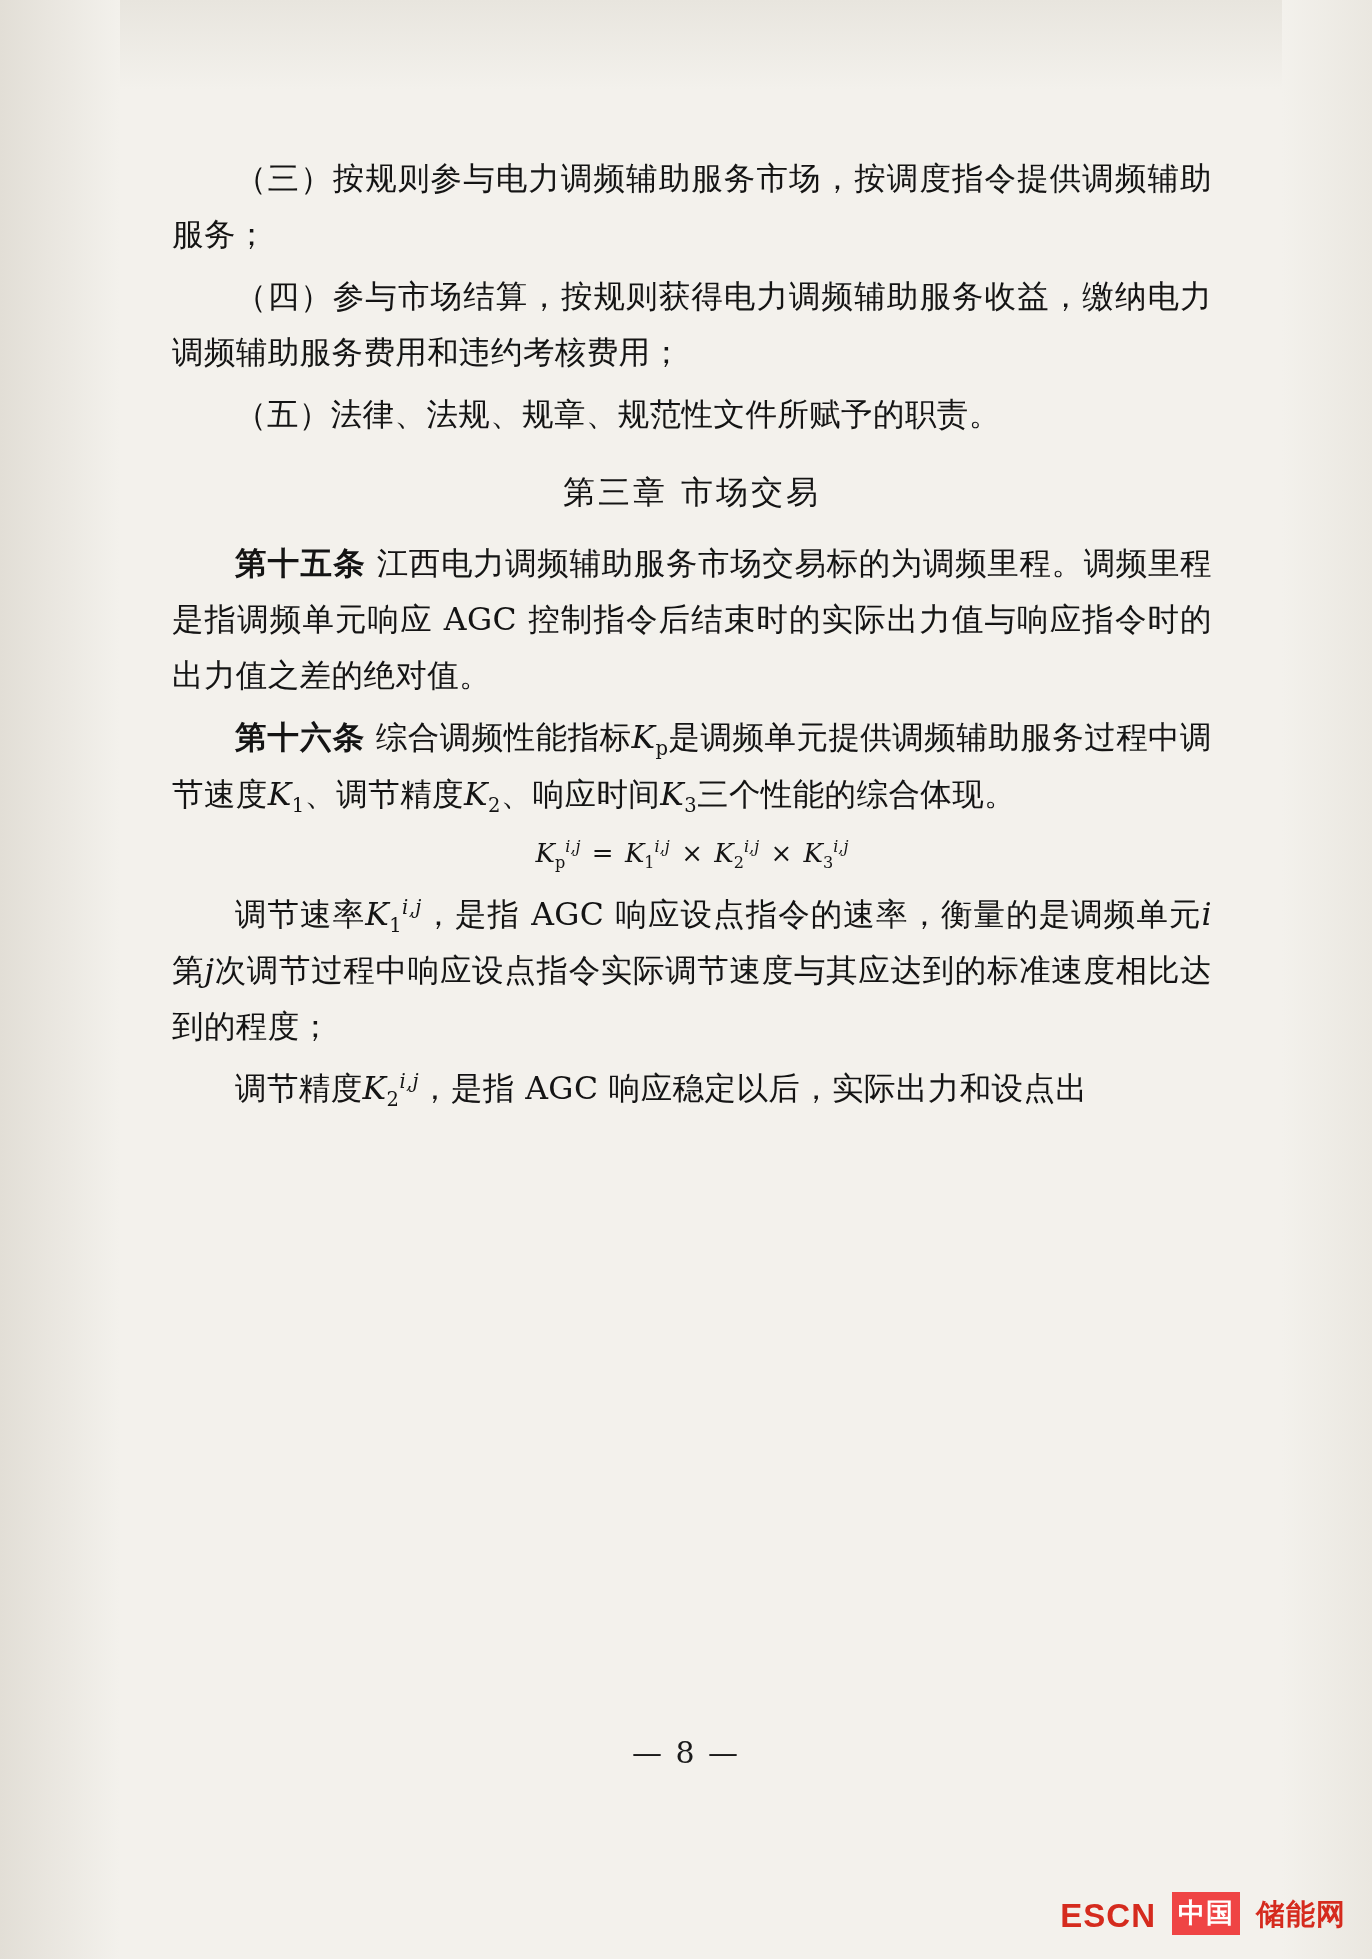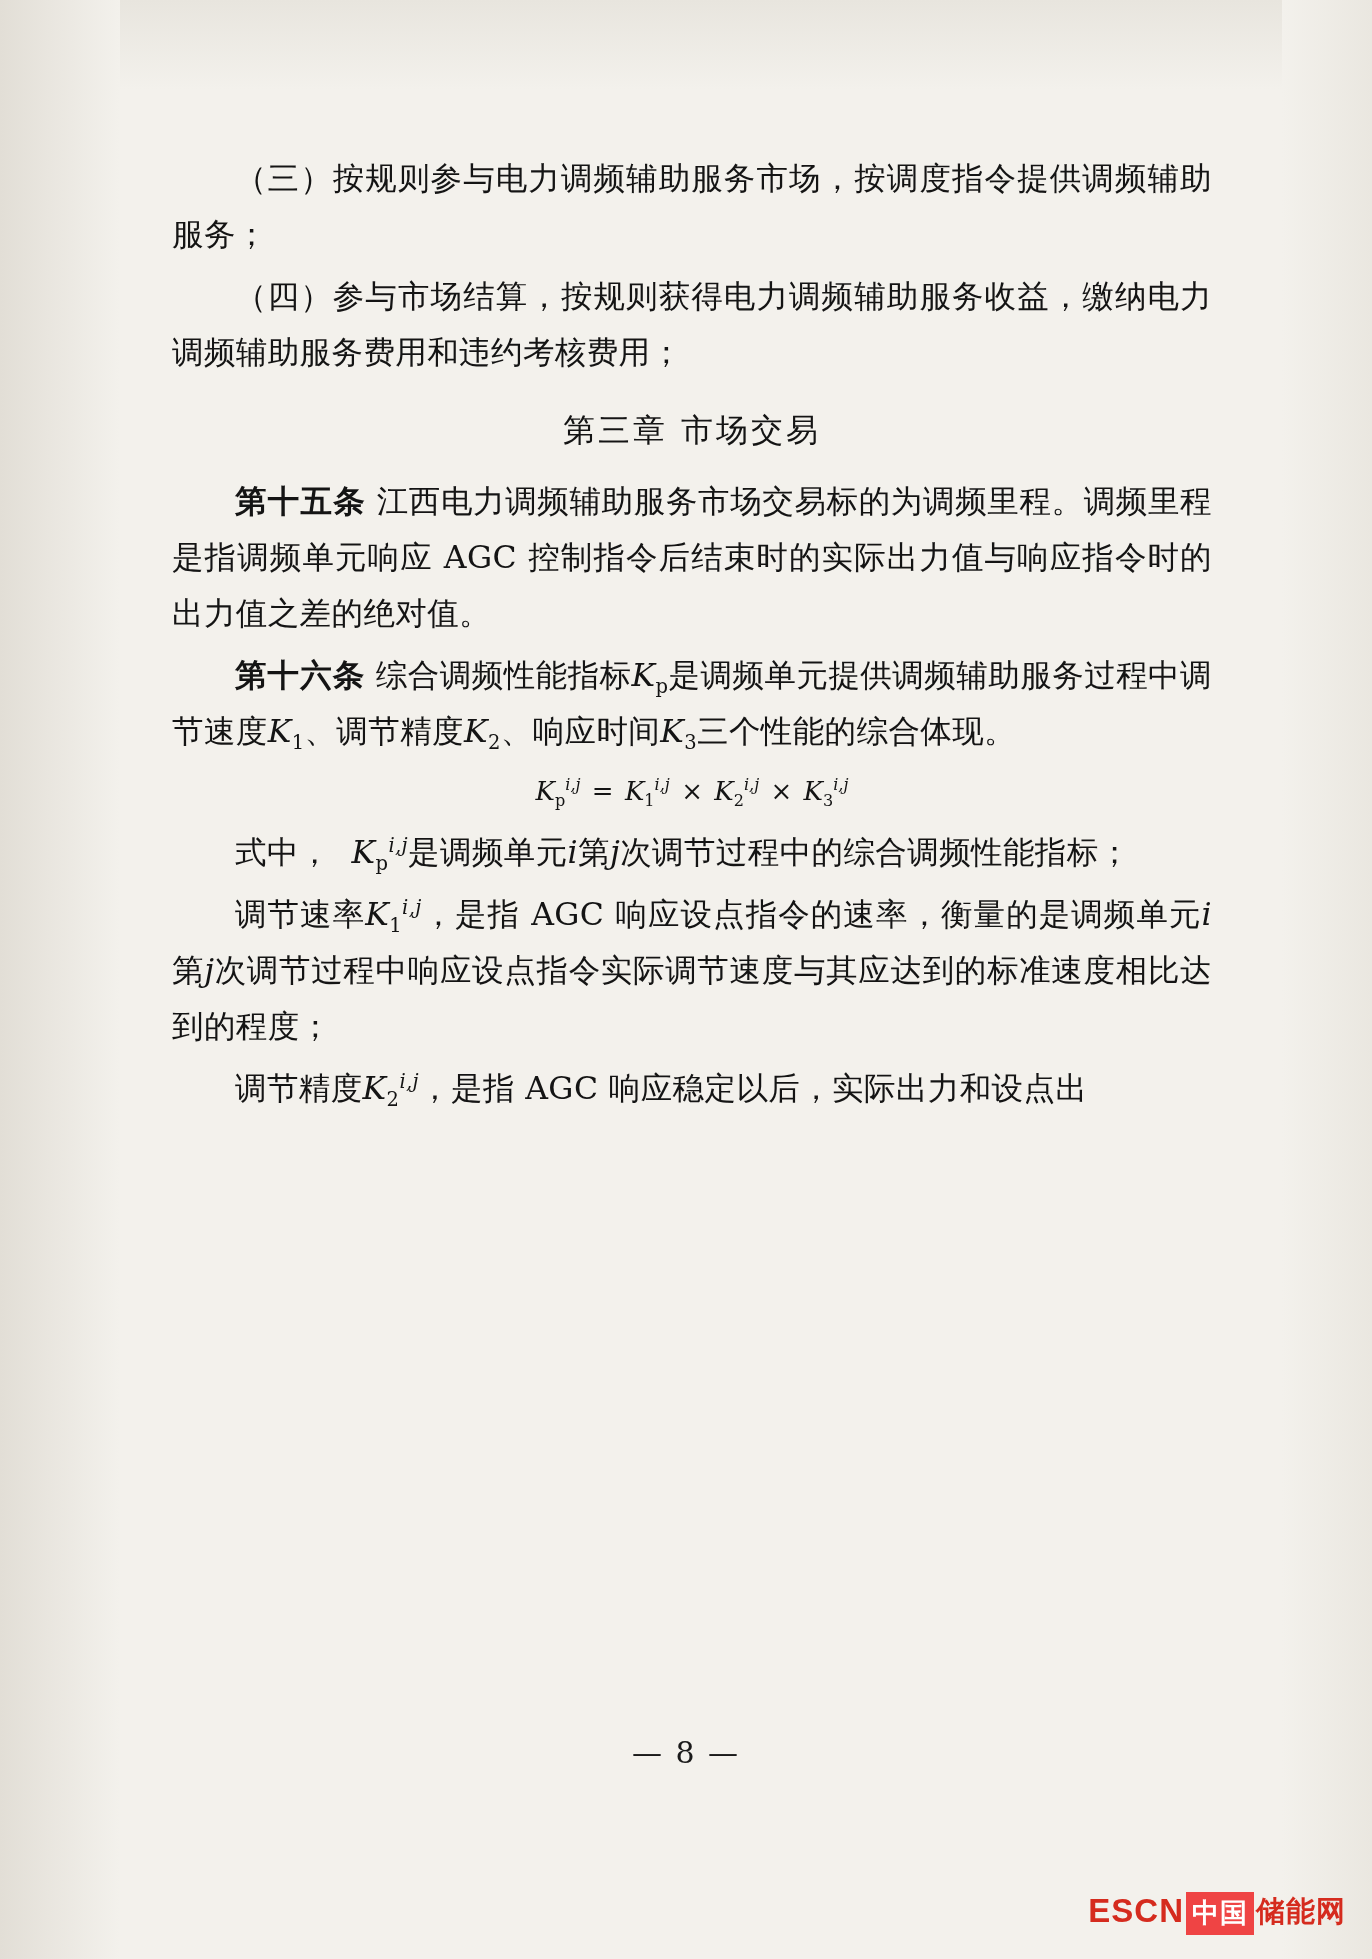--- a/index.html
+++ b/index.html
@@ -109,22 +109,22 @@
     text-align: center;
     font-size: 30px;
     color: #1a1a1a;
     letter-spacing: 2px;
   }
   .watermark {
     position: absolute;
     right: 26px;
     bottom: 24px;
     display: flex;
-    align-items: flex-start;
-    gap: 2px;
+    align-items: flex-end;
+    gap: 16px;
     font-family: "Liberation Sans", sans-serif;
   }
   .wm-escn {
     color: #d52b1e;
     font-size: 33px;
     font-weight: bold;
     letter-spacing: 1px;
   }
   .wm-box {
     background: #ef4444;
@@ -149,39 +149,39 @@
   <div class="scan-shade-top"></div>
   <div class="scan-shade-left"></div>
   <div class="scan-shade-right"></div>
 
   <div class="content">
 
     <p class="indent">（三）按规则参与电力调频辅助服务市场，按调度指令提供调频辅助服务；</p>
 
     <p class="indent">（四）参与市场结算，按规则获得电力调频辅助服务收益，缴纳电力调频辅助服务费用和违约考核费用；</p>
 
+    <p class="indent">（五）法律、法规、规章、规范性文件所赋予的职责。</p>
 
     <p class="chapter-title">第三章  市场交易</p>
 
     <p class="indent"><span class="article-no">第十五条</span>&nbsp;<span>江西电力调频辅助服务市场交易标的为调频里程。调频里程是指调频单元响应 AGC 控制指令后结束时的实际出力值与响应指令时的出力值之差的绝对值。</span></p>
 
     <p class="indent"><span class="article-no">第十六条</span>&nbsp;<span>综合调频性能指标</span><span class="ksym"><var>K</var><sub class="up">p</sub></span><span>是调频单元提供调频辅助服务过程中调节速度</span><span class="ksym"><var>K</var><sub class="up">1</sub></span><span>、调节精度</span><span class="ksym"><var>K</var><sub class="up">2</sub></span><span>、响应时间</span><span class="ksym"><var>K</var><sub class="up">3</sub></span><span>三个性能的综合体现。</span></p>
 
 
     <div class="formula-line">
       <span class="ksym"><var>K</var><sub class="up">p</sub><sup>i,j</sup></span>
       <span class="op">=</span>
       <span class="ksym"><var>K</var><sub class="up">1</sub><sup>i,j</sup></span>
       <span class="op">×</span>
       <span class="ksym"><var>K</var><sub class="up">2</sub><sup>i,j</sup></span>
       <span class="op">×</span>
       <span class="ksym"><var>K</var><sub class="up">3</sub><sup>i,j</sup></span>
     </div>
 
-    <p class="indent"><span>式中，</span>&nbsp;&nbsp;<span class="ksym"><var>K</var><sub class="up">p</sub><sup>i,j</sup></span><span>是调频单元</span><var>i</var><span>第</span><var>j</var><span>次调节过程中的综合调频性能指标；</span></p>
 
     <p class="indent"><span>调节速率</span><span class="ksym"><var>K</var><sub class="up">1</sub><sup>i,j</sup></span><span>，是指 AGC 响应设点指令的速率，衡量的是调频单元</span><var>i</var><span>第</span><var>j</var><span>次调节过程中响应设点指令实际调节速度与其应达到的标准速度相比达到的程度；</span></p>
 
     <p class="indent"><span>调节精度</span><span class="ksym"><var>K</var><sub class="up">2</sub><sup>i,j</sup></span><span>，是指 AGC 响应稳定以后，实际出力和设点出</span></p>
 
   </div>
 
   <div class="page-number">— 8 —</div>
 
   <div class="watermark">

